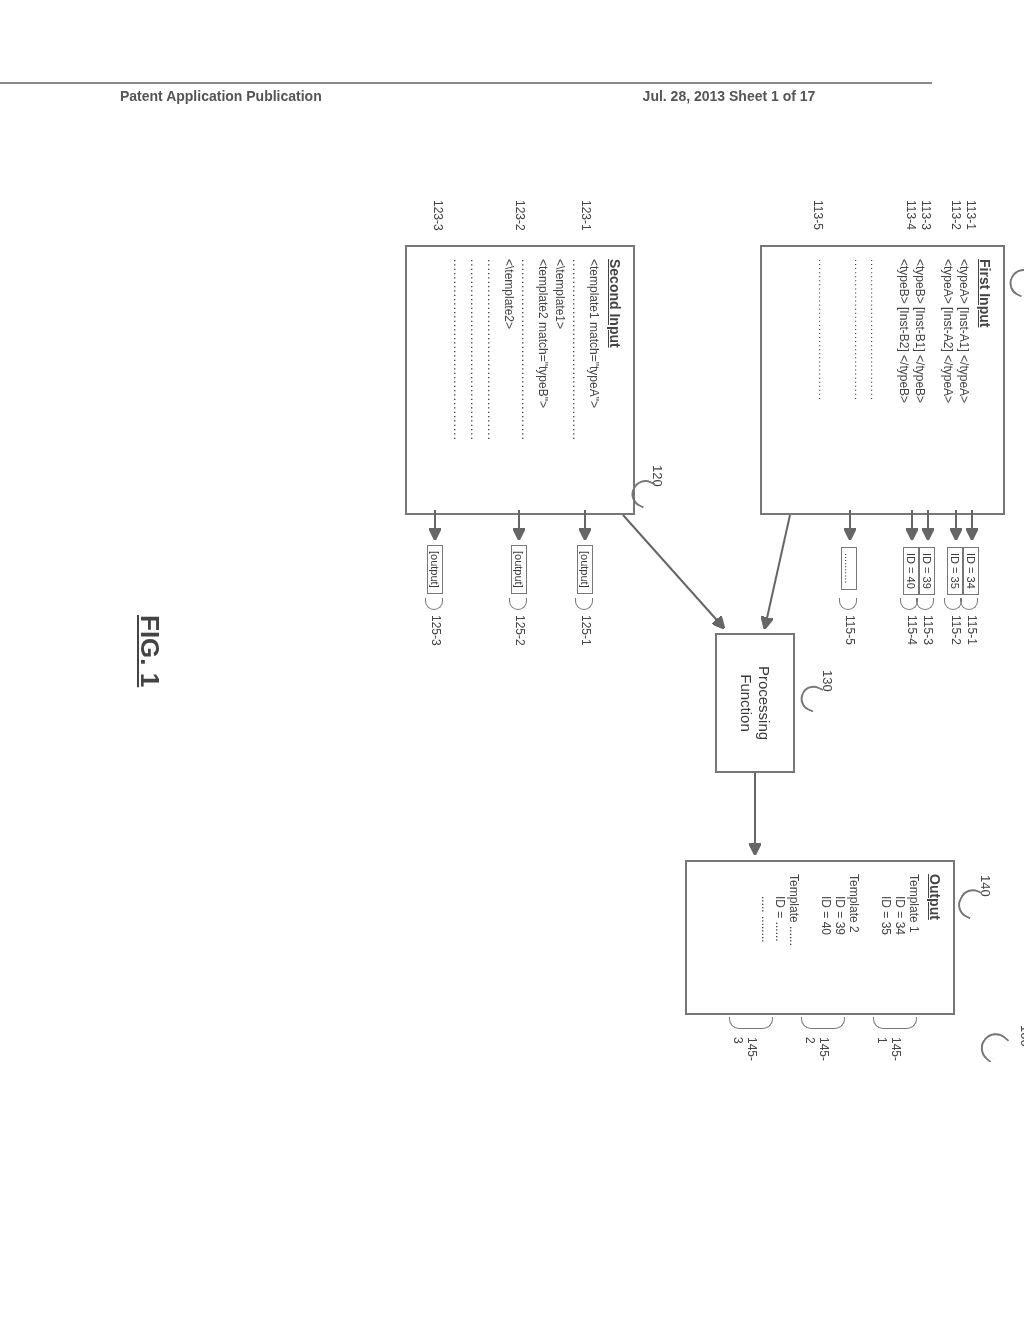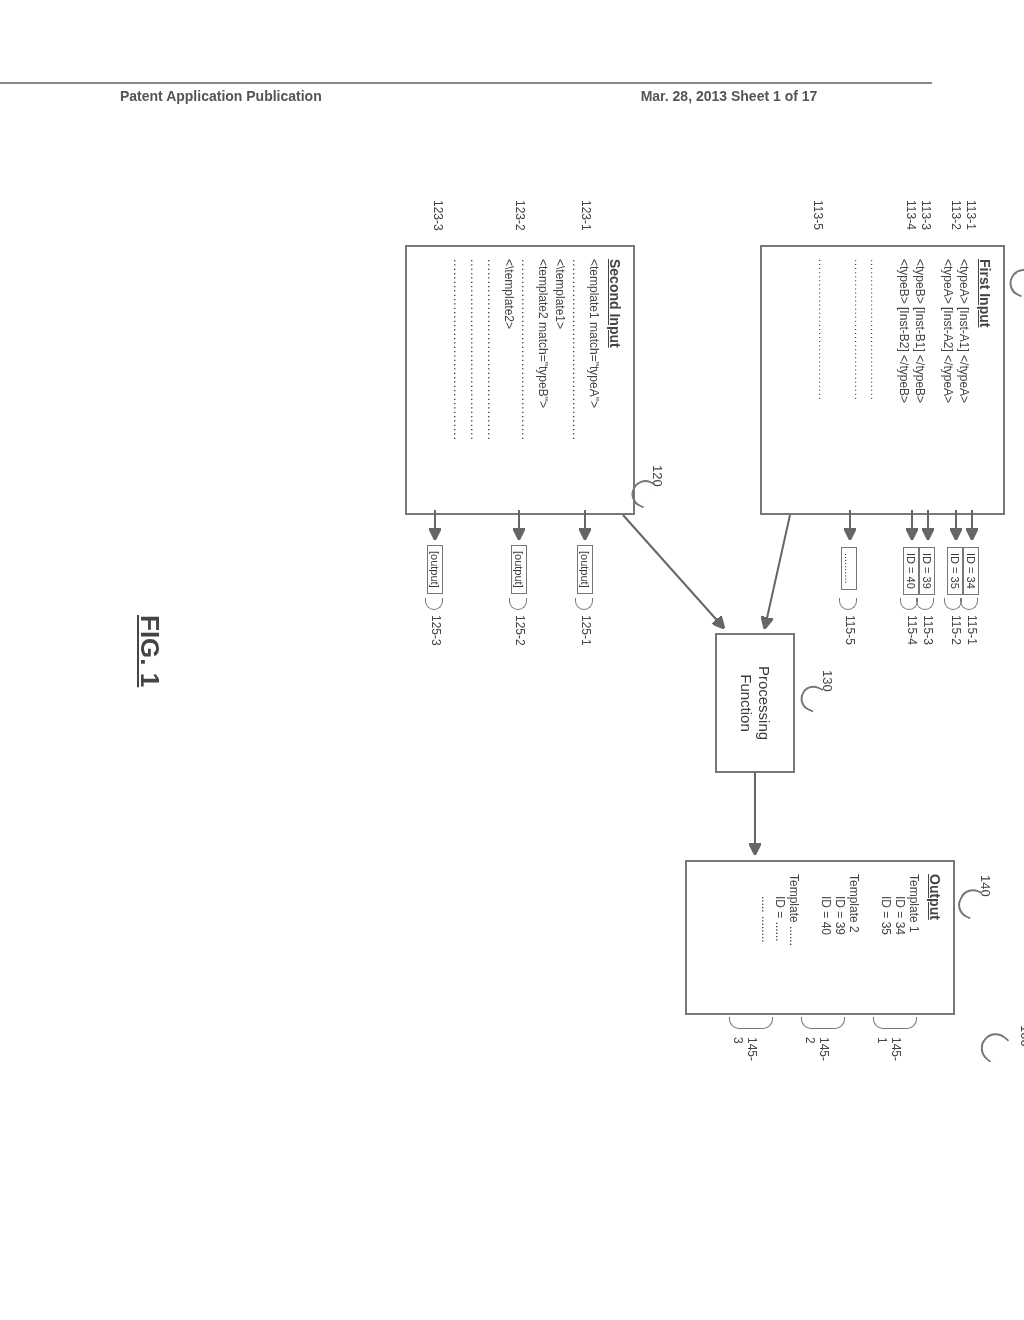--- a/index.html
+++ b/index.html
@@ -115,21 +115,21 @@
     stroke: #666;
   }
   .arrow-line { stroke:#666; stroke-width:2; fill:none; }
   .dotlong { letter-spacing: 1px; font-size:11px; }
 </style>
 </head>
 <body>
 
 <div class="header">
   <div class="left">Patent Application Publication</div>
-  <div class="center">Mar. 28, 2013  Sheet 1 of 17</div>
+  <div class="center">Jul. 28, 2013  Sheet 1 of 17</div>
 </div>
 
 <div class="diagram-area">
 
   <span class="ref" style="left:710px; top:-88px;">100</span>
   <div class="arc-100" style="left:720px; top:-62px; transform:rotate(130deg);"></div>
 
   <div class="box first-input">
     <div class="box-title">First Input</div>
     <div class="row">&lt;typeA&gt; [Inst-A1] &lt;/typeA&gt;</div>

